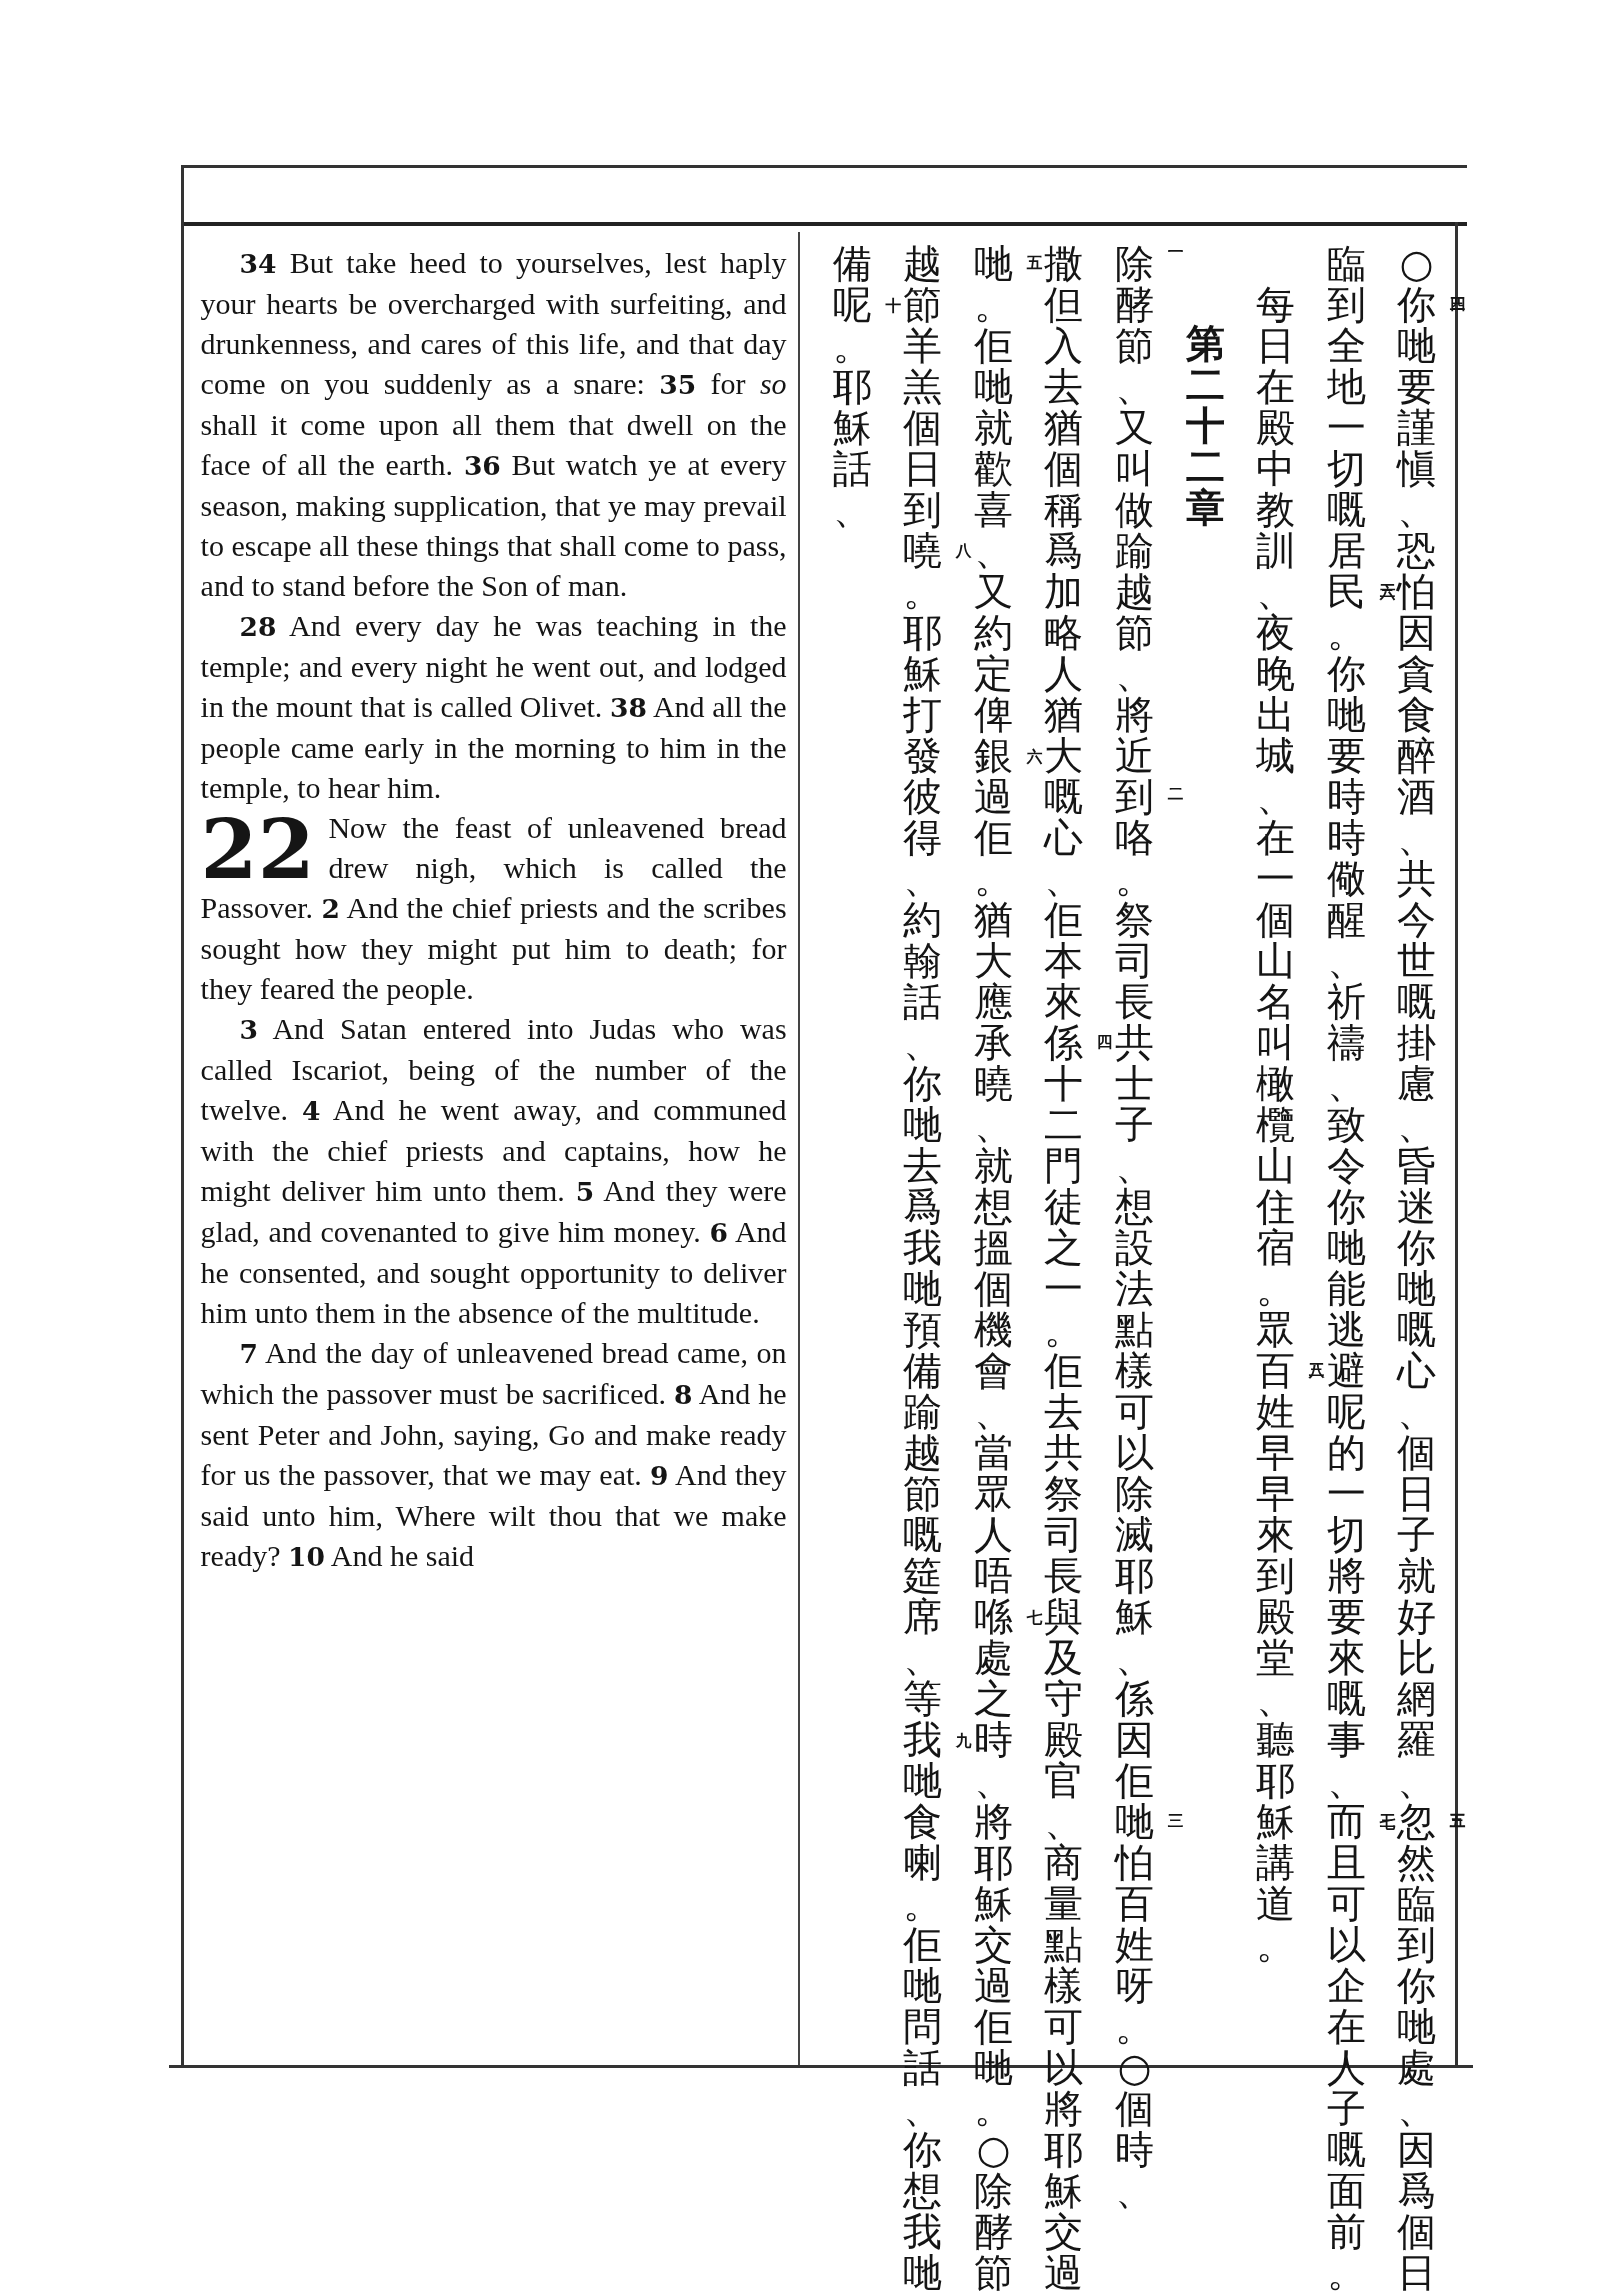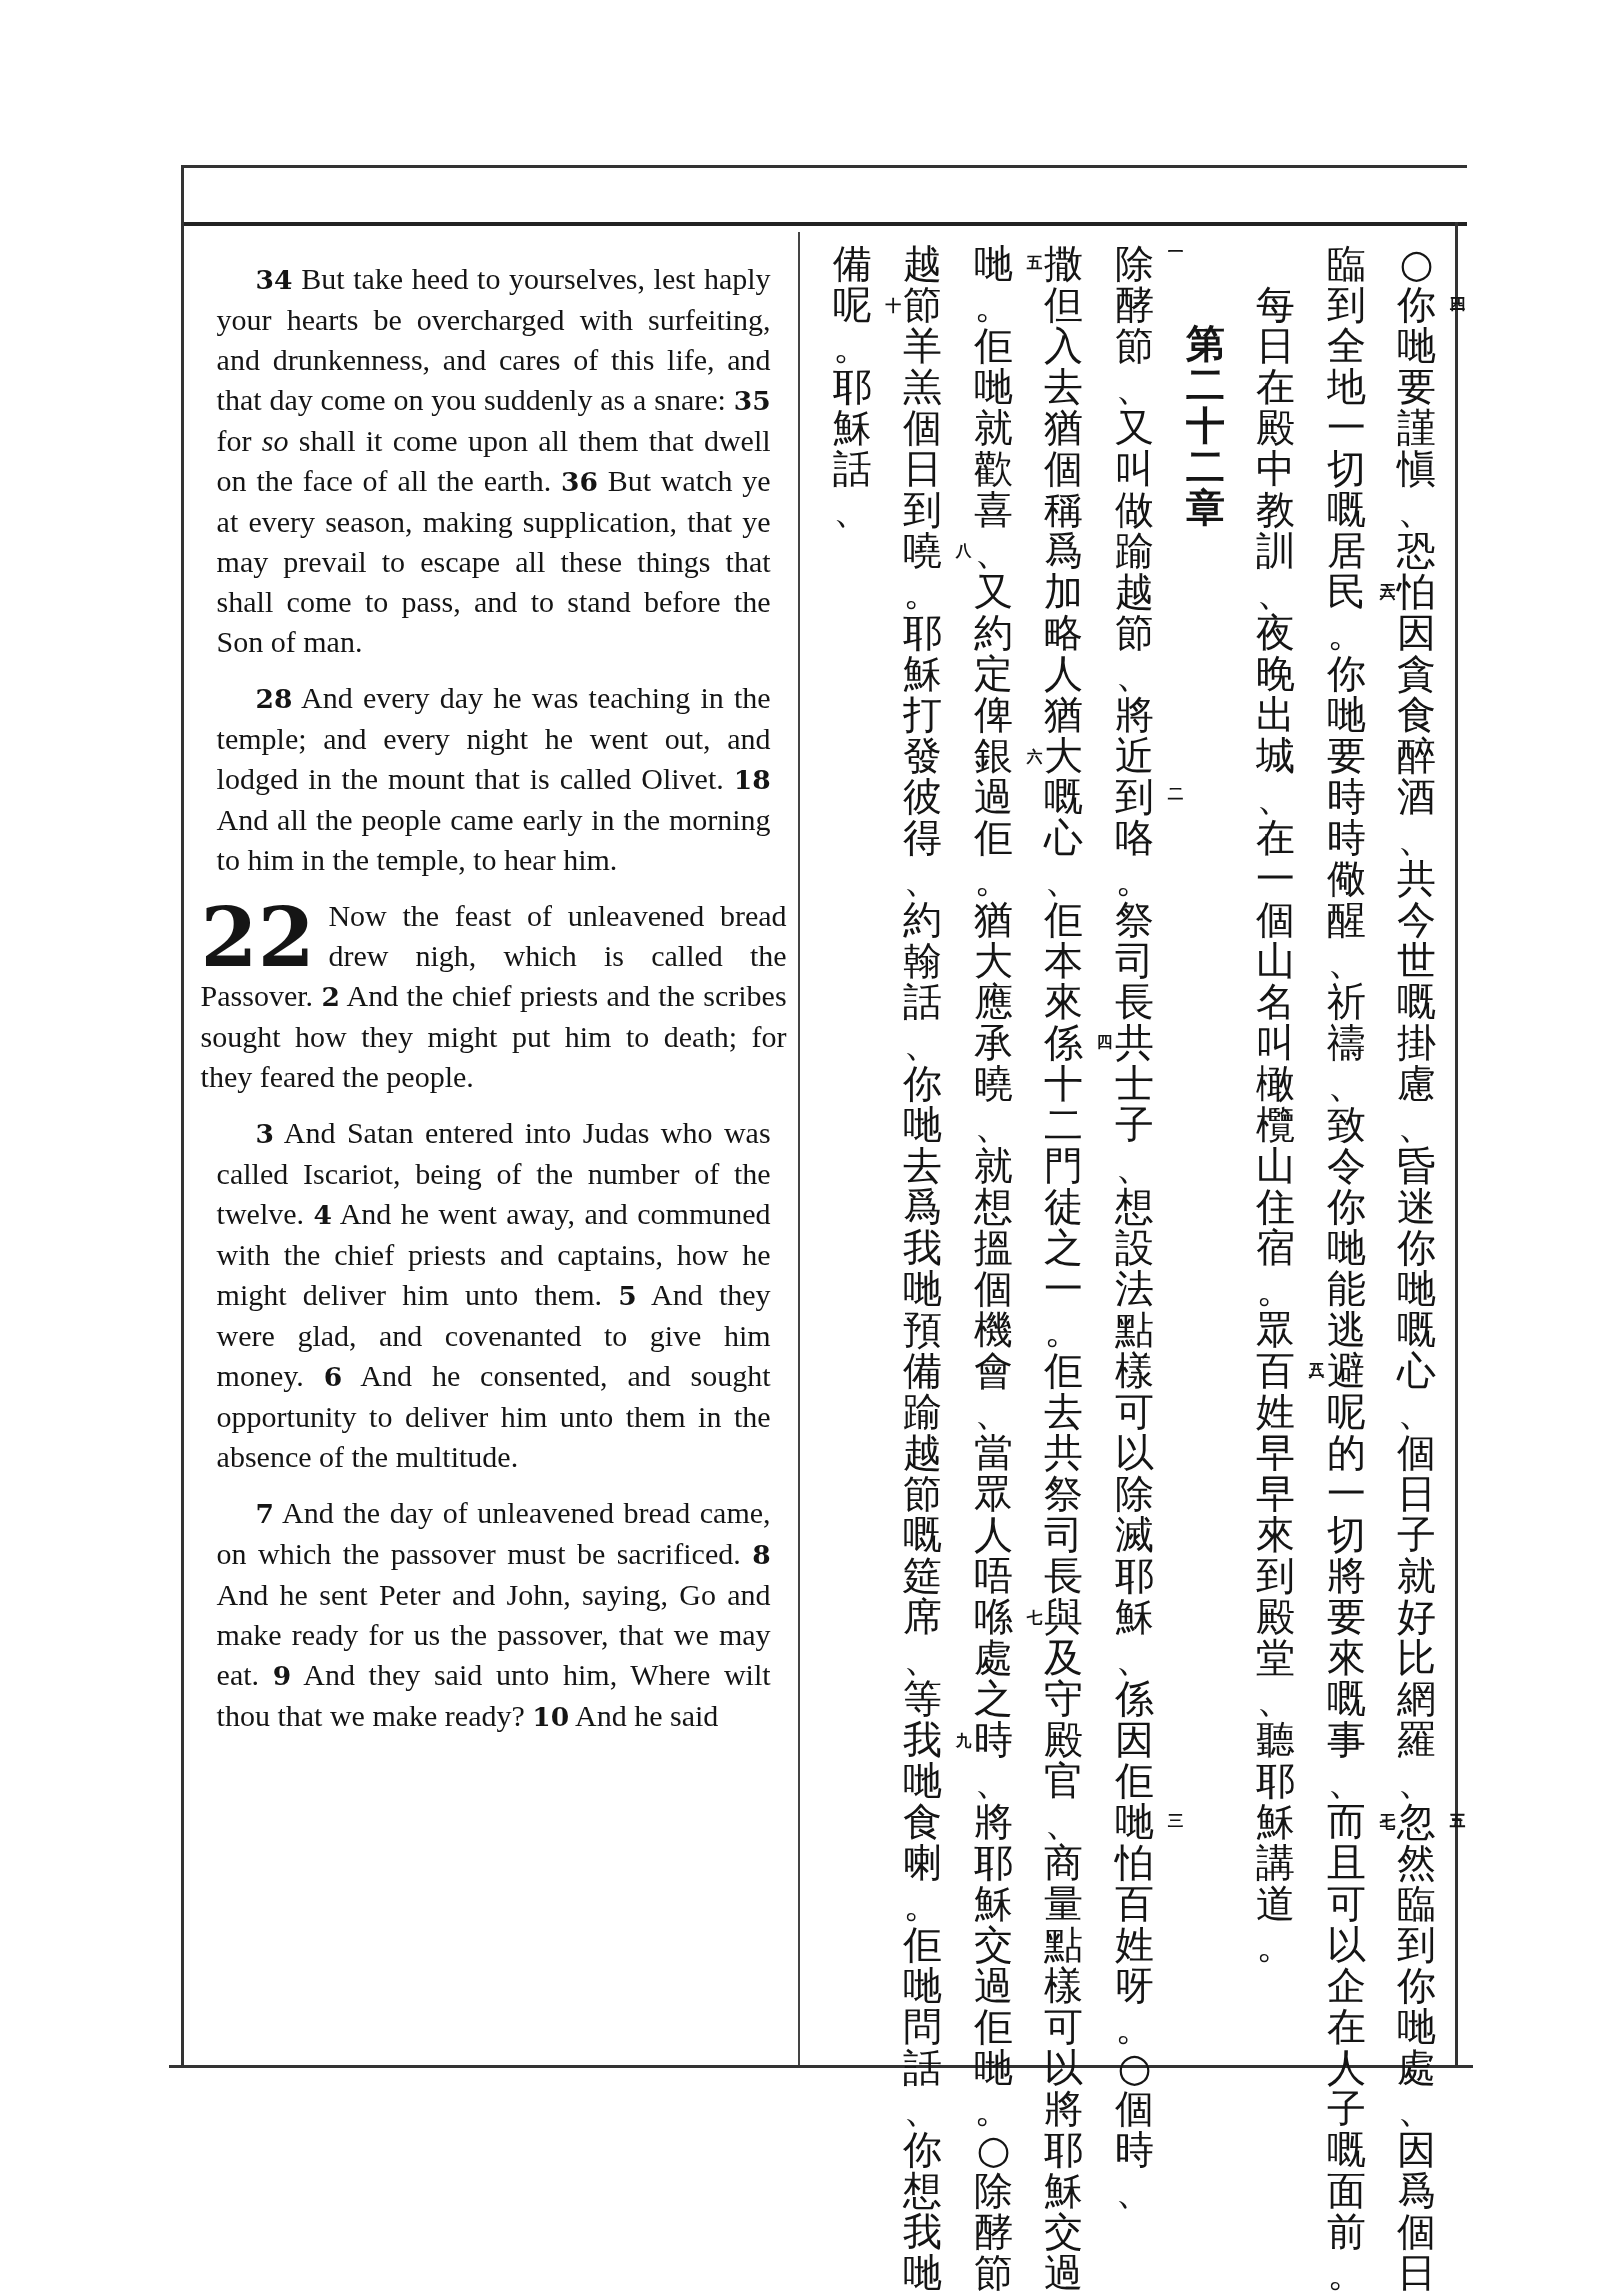--- a/index.html
+++ b/index.html
@@ -11,21 +11,21 @@
   .frame-left { position: absolute; left: 0; top: 0; width: 2.9px; height: 1901px; background: #333; }
   .frame-right { position: absolute; left: 1274px; top: 57px; width: 2.9px; height: 1845px; background: #333; }
   .col-divider { position: absolute; left: 617px; top: 67px; width: 2px; height: 1833px; background: #444; }
 
   .running-head { position: absolute; left: 0; top: 0; width: 1286px; height: 57px; }
   .page-number { position: absolute; left: 23.5px; top: 13.7px; font-family: "Liberation Serif", serif; font-size: 31px; letter-spacing: 1px; }
   .running-title { position: absolute; left: 225px; top: 13.7px; font-family: "Liberation Serif", serif; font-size: 31px; letter-spacing: 1px; }
   .chinese-title { position: absolute; left: 774px; top: 9.8px; font-family: "DejaVu Serif", serif; font-size: 35px; letter-spacing: 9.8px; }
 
   .english-col { position: absolute; left: 19.6px; top: 78px; width: 586px; font-family: "Liberation Serif", serif; font-size: 30px; line-height: 40px; text-align: justify; }
-  .verse-para { margin: 16px; text-indent: 39px; }
+  .verse-para { margin: 0; text-indent: 39px; }
   .verse-num { font-weight: bold; font-family: "DejaVu Serif", serif; font-size: 26.5px; }
   .chapter-para { margin: 0; text-indent: 0; }
   .chapter-num { float: left; font-family: "DejaVu Serif", serif; font-weight: bold; font-size: 82px; line-height: 71px; margin: 5.9px 13.7px 0 0; }
   .italic { font-style: italic; }
 
   .chinese-area { position: absolute; left: 627px; top: 78px; width: 637px; height: 1813px; }
   .cn-col { position: absolute; top: 0; width: 61px; font-family: "DejaVu Serif", serif; font-size: 39px; line-height: 41px; text-align: center; }
   .cn-char { display: block; height: 41px; position: relative; }
   .cn-mark { position: absolute; right: -17.6px; top: 0; font-size: 15.7px; line-height: 13.7px; font-weight: bold; }
   .cn-heading { font-weight: bold; }
@@ -37,21 +37,21 @@
   <div class="frame-top"></div>
   <div class="frame-head-rule"></div>
   <div class="frame-left"></div>
   <div class="frame-right"></div>
   <div class="frame-bottom"></div>
   <div class="col-divider"></div>
 
 
   <div class="english-col" id="english-col">
       <p class="verse-para"><span class="verse-num">34</span><span> But take heed to your­selves, lest haply your hearts be overcharged with surfeiting, and drunkenness, and cares of this life, and that day come on you suddenly as a snare: </span><span class="verse-num">35</span><span> for </span><span class="italic">so</span><span> shall it come upon all them that dwell on the face of all the earth. </span><span class="verse-num">36</span><span> But watch ye at every season, making supplication, that ye may prevail to escape all these things that shall come to pass, and to stand before the Son of man.</span></p>
-      <p class="verse-para"><span class="verse-num">28</span><span> And every day he was teach­ing in the temple; and every night he went out, and lodged in the mount that is called Olivet. </span><span class="verse-num">18</span><span> And all the people came early in the morning to him in the temple, to hear him.</span></p>
+      <p class="verse-para"><span class="verse-num">28</span><span> And every day he was teach­ing in the temple; and every night he went out, and lodged in the mount that is called Olivet. </span><span class="verse-num">38</span><span> And all the people came early in the morning to him in the temple, to hear him.</span></p>
       <p class="chapter-para"><span class="chapter-num">22</span><span>Now the feast of unleaven­ed bread drew nigh, which is called the Passover. </span><span class="verse-num">2</span><span> And the chief priests and the scribes sought how they might put him to death; for they feared the people.</span></p>
       <p class="verse-para"><span class="verse-num">3</span><span> And Satan entered into Judas who was called Iscariot, being of the number of the twelve. </span><span class="verse-num">4</span><span> And he went away, and communed with the chief priests and captains, how he might deliver him unto them. </span><span class="verse-num">5</span><span> And they were glad, and covenanted to give him money. </span><span class="verse-num">6</span><span> And he consented, and sought opportunity to deliver him unto them in the absence of the mul­titude.</span></p>
       <p class="verse-para"><span class="verse-num">7</span><span> And the day of unleavened bread came, on which the passover must be sacrificed. </span><span class="verse-num">8</span><span> And he sent Peter and John, saying, Go and make ready for us the passover, that we may eat. </span><span class="verse-num">9</span><span> And they said unto him, Where wilt thou that we make ready? </span><span class="verse-num">10</span><span> And he said</span></p>
     </div>
 
   <div class="chinese-area" id="chinese-area">
       <div class="cn-col" style="left: 578px; top: 0px;">
         <span class="cn-char">○</span>
         <span class="cn-char">你<span class="cn-mark" style="writing-mode: vertical-rl;">三四</span></span>
         <span class="cn-char">哋</span>

